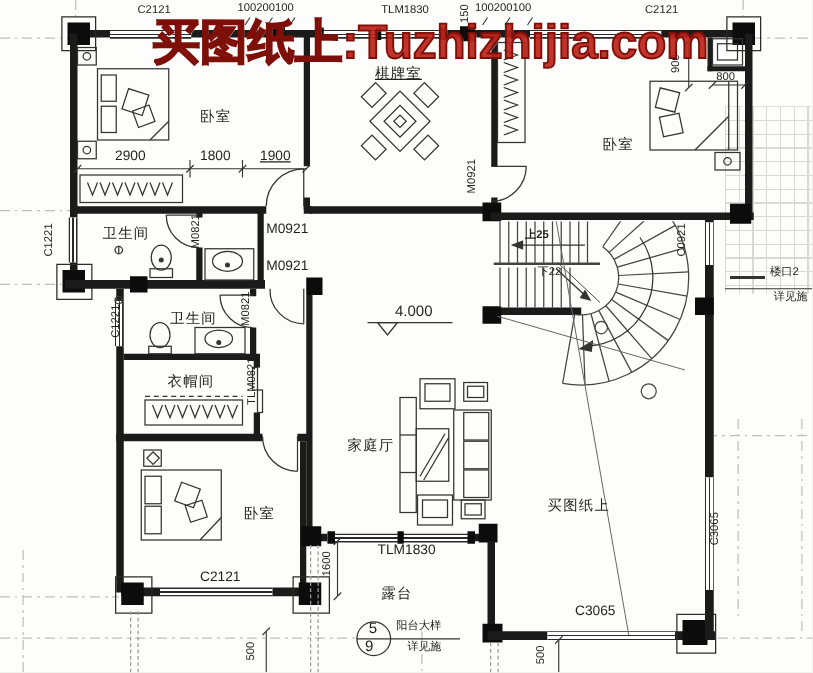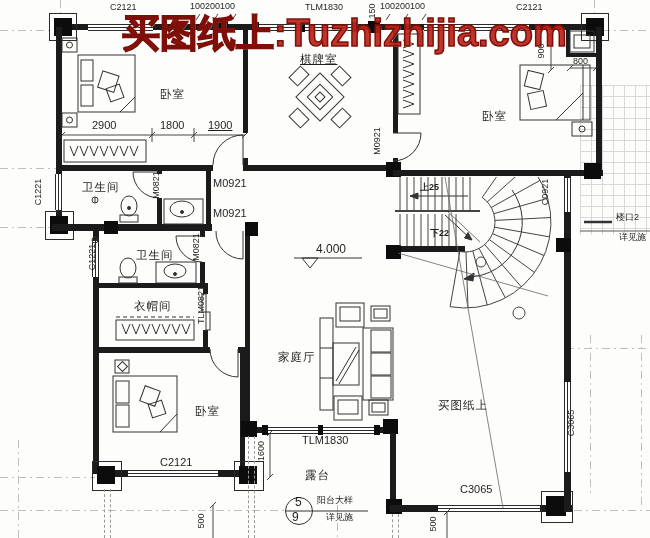--- a/index.html
+++ b/index.html
@@ -425,21 +425,21 @@
   <div class="t" style="left:213px;top:207px;">M0921</div>
   <div class="t ts tv" style="left:183px;top:242px;">M0821</div>
   <div class="t ts tv" style="left:183px;top:300px;">TLM0821</div>
   <div class="t ts tv" style="left:364px;top:136px;">M0921</div>
 
   <div class="t ts tv" style="left:534px;top:46px;">900</div>
   <div class="t ts" style="left:573px;top:57px;">800</div>
 
   <div class="t ts tv" style="left:533px;top:187px;">C0921</div>
   <div class="t ts" style="left:420px;top:183px;font-weight:bold;">上25</div>
-  <div class="t ts" style="left:430px;top:229px;font-weight:bold;">下22</div>
+  <div class="t ts" style="left:430px;top:213px;">下22</div>
   <div class="t ts" style="left:616px;top:213px;">楼口2</div>
   <div class="t ts" style="left:619px;top:233px;">详见施</div>
 
   <div class="t" style="left:316px;top:243px;font-size:12px;">4.000</div>
 
   <div class="t" style="left:160px;top:456px;">C2121</div>
   <div class="t ts tv" style="left:252px;top:446px;">1600</div>
   <div class="t" style="left:302px;top:434px;">TLM1830</div>
   <div class="t" style="left:460px;top:483px;">C3065</div>
   <div class="t ts tv" style="left:559px;top:418px;">C3065</div>

